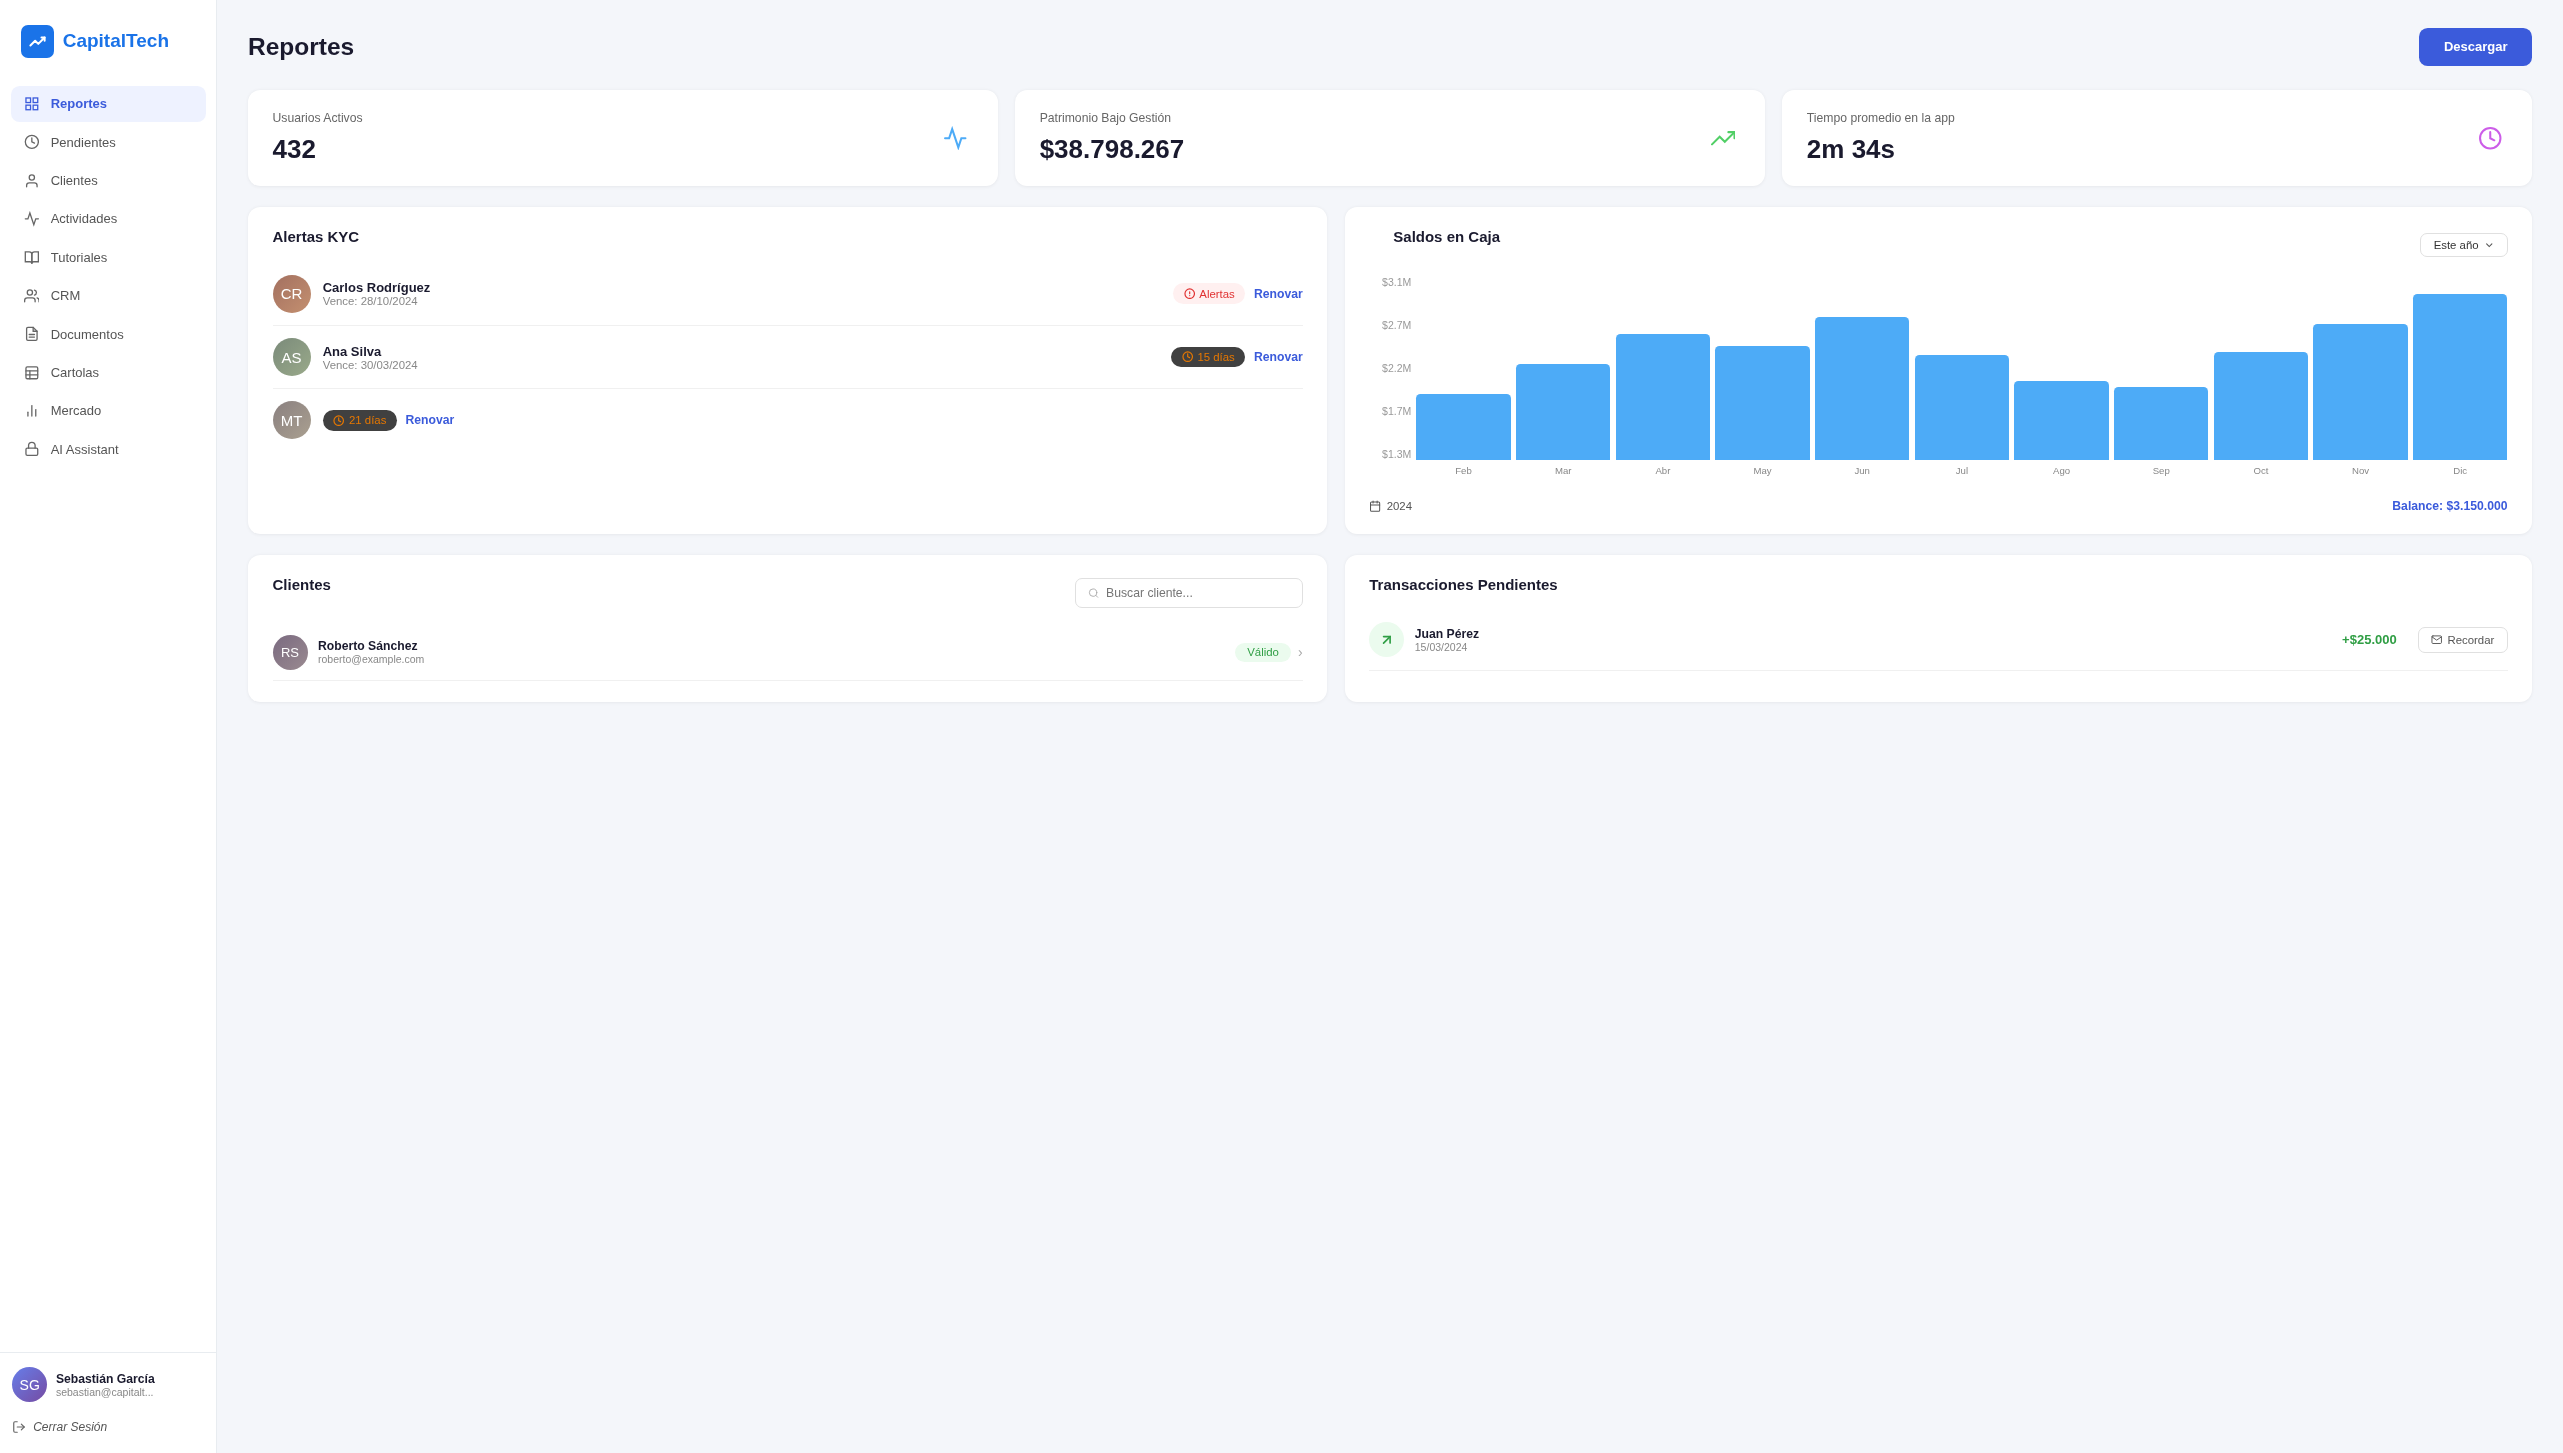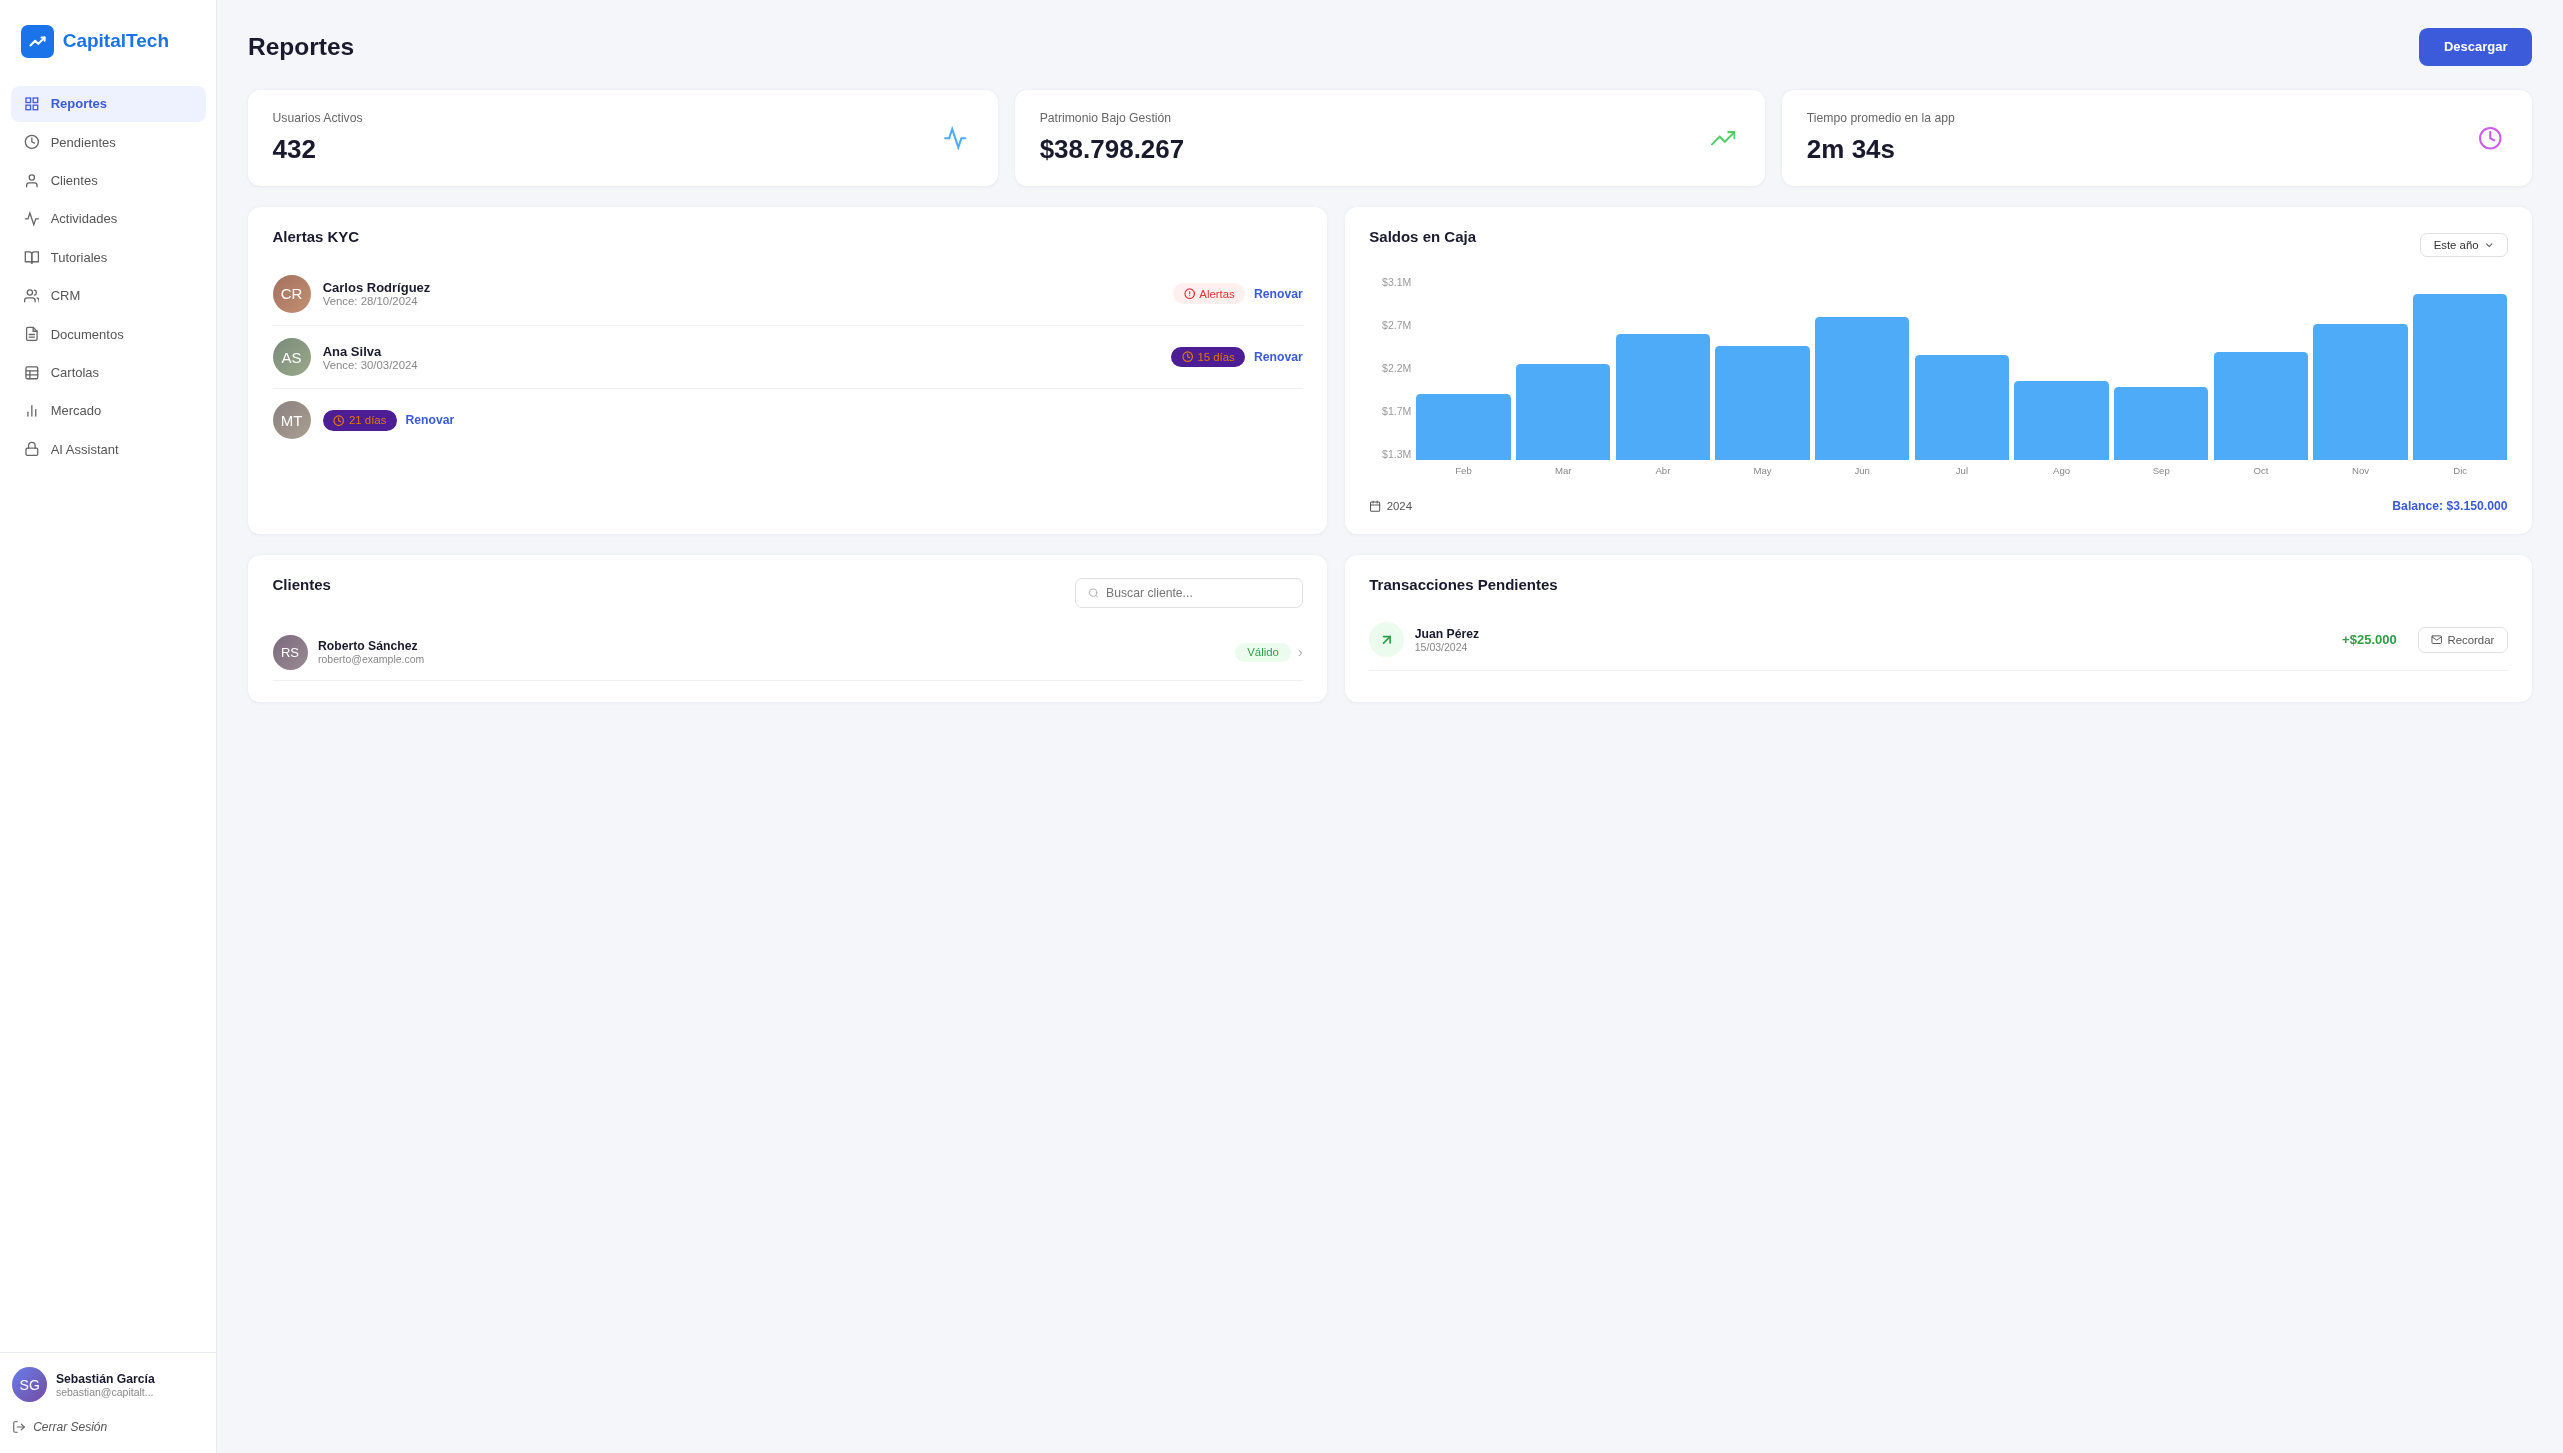--- a/index.html
+++ b/index.html
@@ -80,25 +80,25 @@
     }
     .kyc-info { flex: 1; }
     .kyc-name { font-size: 13px; font-weight: 600; color: #1a1a2e; }
     .kyc-date { font-size: 11.4px; color: #888; }
     .kyc-actions { display: flex; align-items: center; gap: 8.7px; }
     .badge {
       display: flex; align-items: center; gap: 4.4px; padding: 4.4px 10.5px; border-radius: 17.5px;
       font-size: 11.4px; font-weight: 500;
     }
     .badge-expired { background: #fff0f0; color: #e03131; }
-    .badge-yellow { background: #4c1d95; color: #e67700; }
+    .badge-yellow { background: #404040; color: #e67700; }
     .renew-link { color: #3b5bdb; font-size: 12.2px; font-weight: 600; cursor: pointer; }
 
     
-    .chart-header { display: flex; align-items: center; justify-content: space-between; margin-bottom: 14px; }
+    .chart-header { display: flex; align-items: center; justify-content: space-between; margin-bottom: 14px; margin-left: 24px; }
     .chart-dropdown {
       display: flex; align-items: center; gap: 5.2px; border: 0.9px solid #e0e0e0; border-radius: 7px;
       padding: 5.2px 12.2px; font-size: 11.4px; color: #333; cursor: pointer; background: #fff;
     }
     .chart-area { position: relative; height: 210px; }
     .chart-labels-y {
       position: absolute; left: 0; top: 0; bottom: 26px; width: 42px;
       display: flex; flex-direction: column; justify-content: space-between; align-items: flex-end;
     }
     .chart-labels-y span { font-size: 10.5px; color: #999; }

